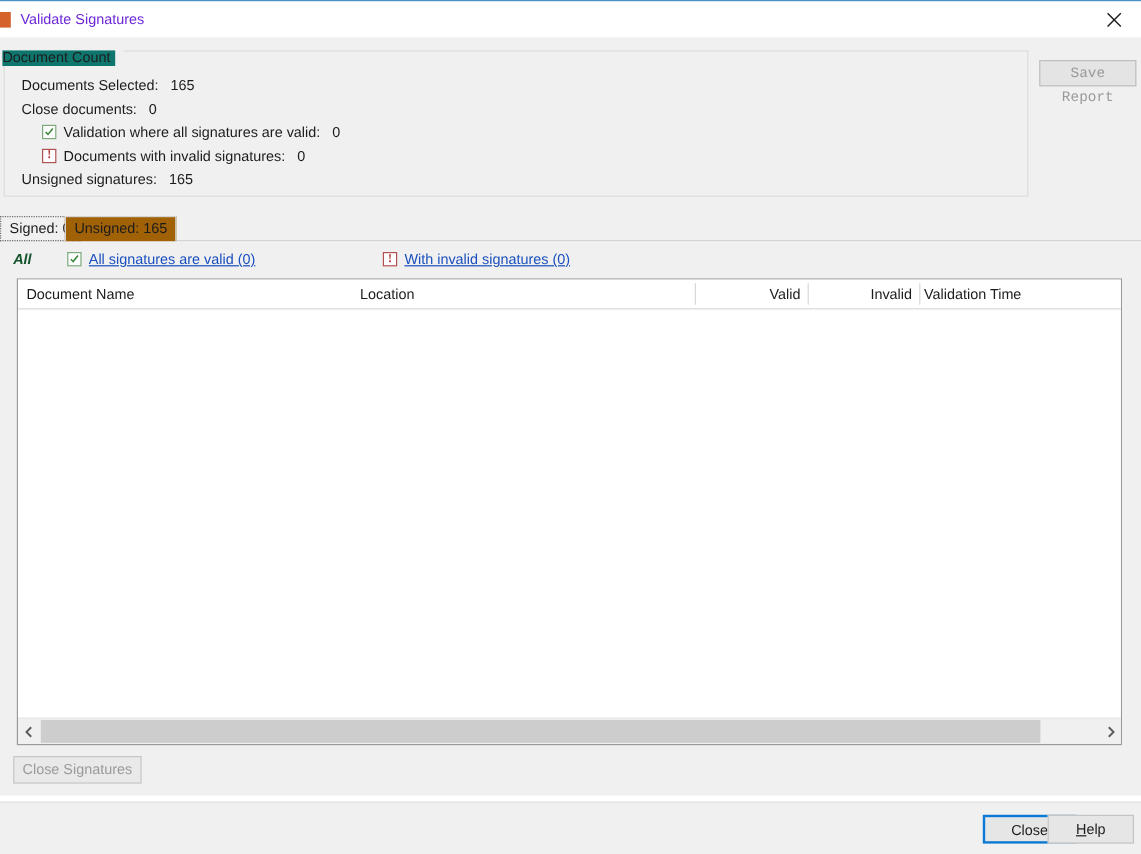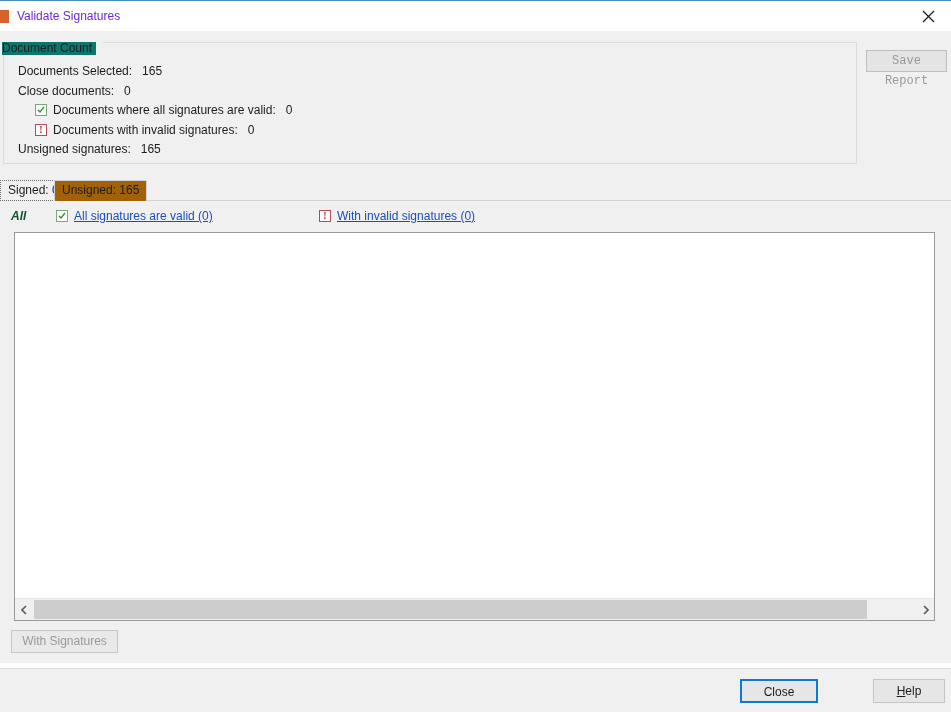--- a/index.html
+++ b/index.html
@@ -327,21 +327,21 @@
     box-sizing: border-box;
     height: 24px;
     font-size: 12px;
     line-height: 22px;
     text-align: center;
     color: #1c1c1c;
     cursor: default;
     white-space: nowrap;
   }
   .btn-close {
-    left: 740px; top: 679px;
+    left: 819px; top: 679px;
     width: 78px;
     background: #e6e6e6;
     border: 2px solid #0a7ad4;
   }
   .btn-help {
     left: 873px; top: 679px;
     width: 72px;
     background: #e6e6e6;
     border: 1px solid #c4c4c4;
   }
@@ -372,21 +372,21 @@
 
 <div class="count-row r2">
   <span class="count-label">Close documents:</span><span class="count-value">0</span>
 </div>
 
 <div class="count-row r3">
   <span class="mini-icon icon-valid">
     <svg width="8" height="8" viewBox="0 0 8 8" aria-hidden="true">
       <polyline points="1,4 3,6 7,1" fill="none" stroke="#3a8a3a" stroke-width="1.3"></polyline>
     </svg>
-  </span><span class="count-label">Documents where all signatures are valid:</span><span class="count-value">0</span>
+  </span><span class="count-label">Validation where all signatures are valid:</span><span class="count-value">0</span>
 </div>
 
 <div class="count-row r4">
   <span class="mini-icon icon-invalid">
     <span class="bang">!</span>
   </span><span class="count-label">Documents with invalid signatures:</span><span class="count-value">0</span>
 </div>
 
 <div class="count-row r5">
   <span class="count-label">Unsigned signatures:</span><span class="count-value">165</span>
@@ -414,37 +414,47 @@
 
   <div class="filter-link-group fl-invalid">
     <span class="mini-icon icon-invalid">
       <span class="bang">!</span>
     </span>
     <span class="filter-link">With invalid signatures (0)</span>
   </div>
 </div>
 
 <div class="table-frame">
+  <div class="table-header">
+    <div class="th" style="left:7px;">Document Name</div>
+    <div class="th-div" style="left:564px;"></div>
+    <div class="th" style="left:285px;">Location</div>
+    <div class="th-div" style="left:658px;"></div>
+    <div class="th" style="left:564px; width:88px; text-align:right;">Valid</div>
+    <div class="th-div" style="left:751px;"></div>
+    <div class="th" style="left:658px; width:87px; text-align:right;">Invalid</div>
+    <div class="th" style="left:755px;">Validation Time</div>
+  </div>
 
   <div class="table-body"></div>
 
   <div class="hscroll">
     <div class="hs-arrow hs-left">
       <svg width="7" height="10" viewBox="0 0 7 10" aria-hidden="true">
         <polyline points="5,1 1,5 5,9" fill="none" stroke="#5a5a5a" stroke-width="1.6"></polyline>
       </svg>
     </div>
     <div class="hs-thumb"></div>
     <div class="hs-arrow hs-right">
       <svg width="7" height="10" viewBox="0 0 7 10" aria-hidden="true">
         <polyline points="2,1 6,5 2,9" fill="none" stroke="#5a5a5a" stroke-width="1.6"></polyline>
       </svg>
     </div>
   </div>
 </div>
 
-<div class="view-sigs">With Signatures</div>
+<div class="view-sigs">Close Signatures</div>
 
 <div class="bottom-sep-white"></div>
 <div class="bottom-sep-line"></div>
 <div class="bottom-bar"></div>
 <div class="btn btn-close">Close</div>
 <div class="btn btn-help"><span class="mnem">H</span><span>elp</span></div>
 
 </body></html>

